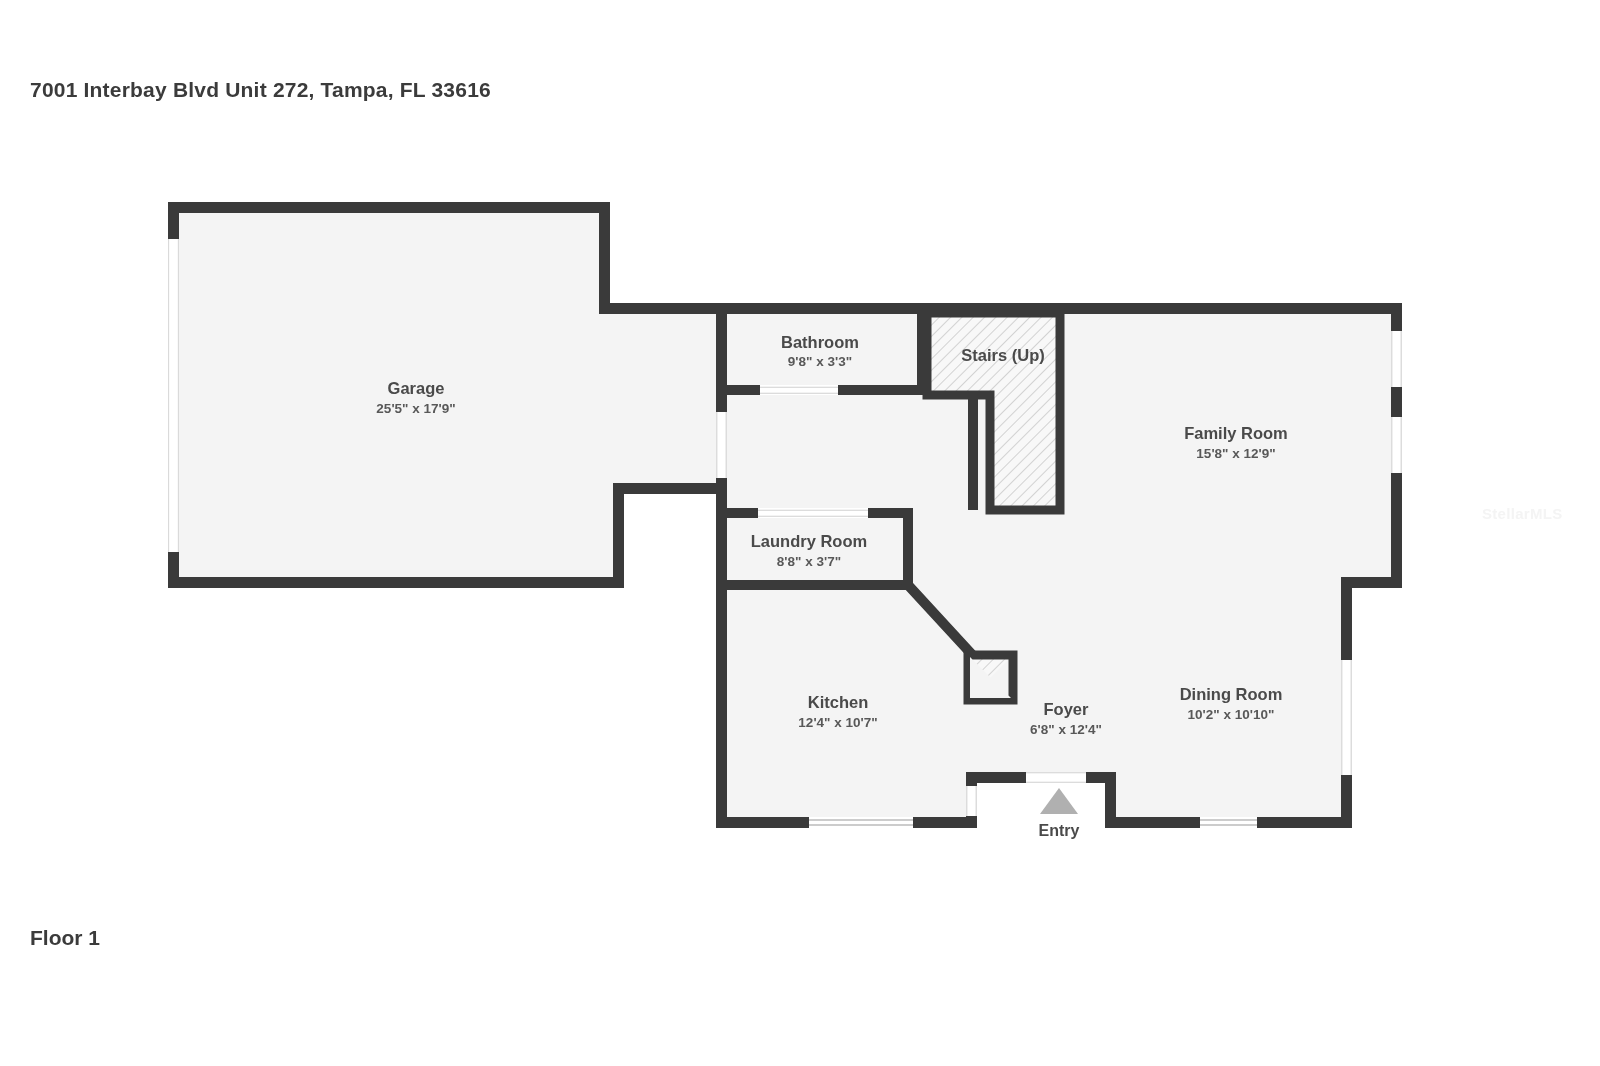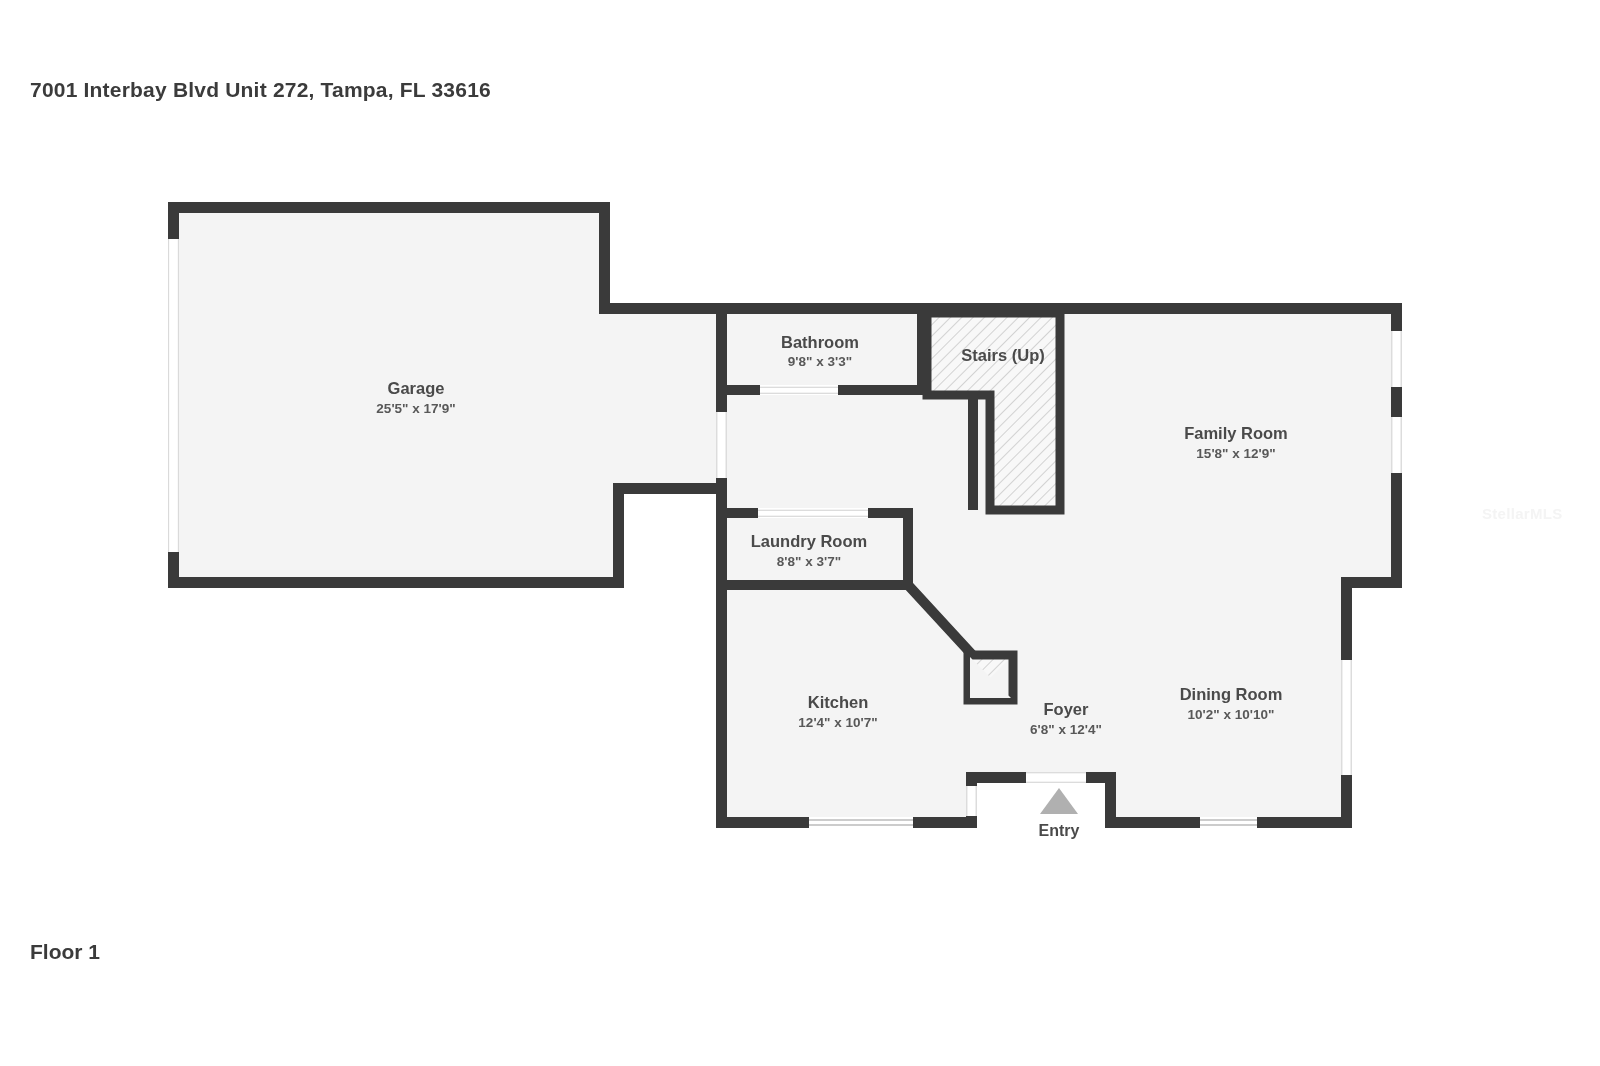--- a/index.html
+++ b/index.html
@@ -28,21 +28,20 @@
     letter-spacing: 0.2px;
     white-space: nowrap;
   }
   #floor-label {
     position: absolute;
     left: 30px;
     top: 926px;
     font-size: 21px;
     font-weight: bold;
     color: #3b3b3b;
-    margin-top: 14px;
   }
   #disclaimer {
     position: absolute;
     left: 0;
     top: 1014px;
     width: 1600px;
     text-align: center;
     font-size: 11.5px;
     color: #d8d8d8;
     letter-spacing: 0.1px;

